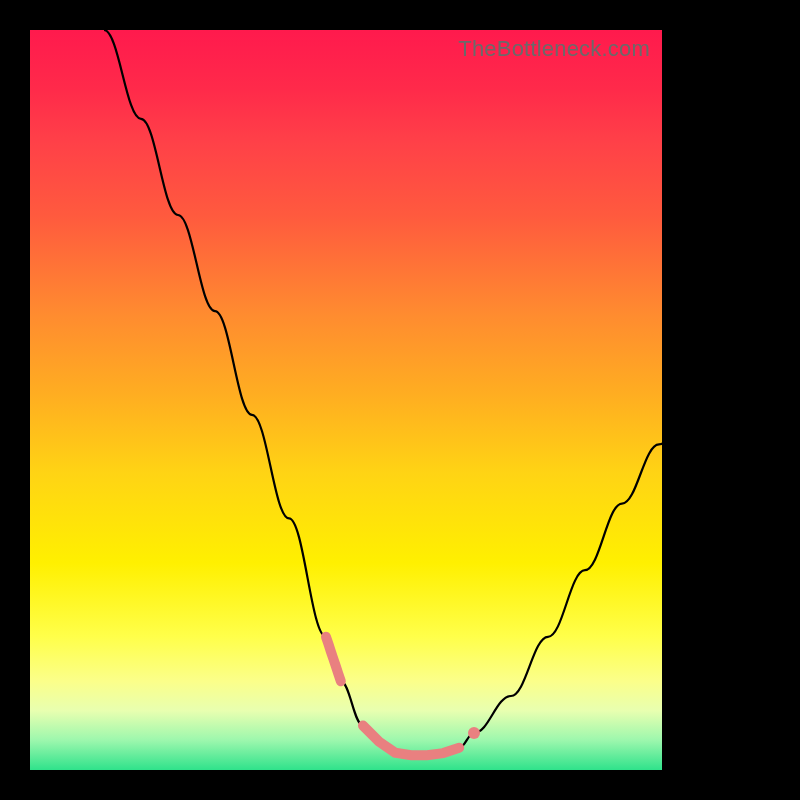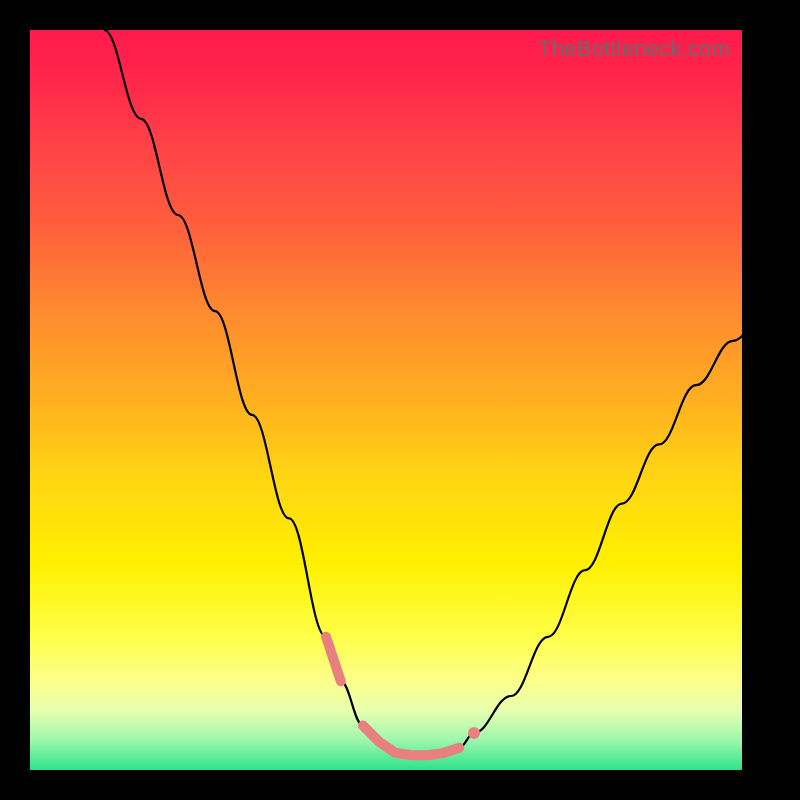--- a/index.html
+++ b/index.html
@@ -14,21 +14,21 @@
   .frame {
     position: relative;
     width: 800px;
     height: 800px;
     background: #000;
   }
   .plot-area {
     position: absolute;
     left: 30px;
     top: 30px;
-    width: 712px;
+    width: 632px;
     height: 740px;
     background: linear-gradient(to bottom,
       #ff1a4d 0%,
       #ff2a4a 8%,
       #ff4048 15%,
       #ff5a3e 25%,
       #ff8a30 38%,
       #ffb020 50%,
       #ffd414 60%,
       #fff000 72%,

